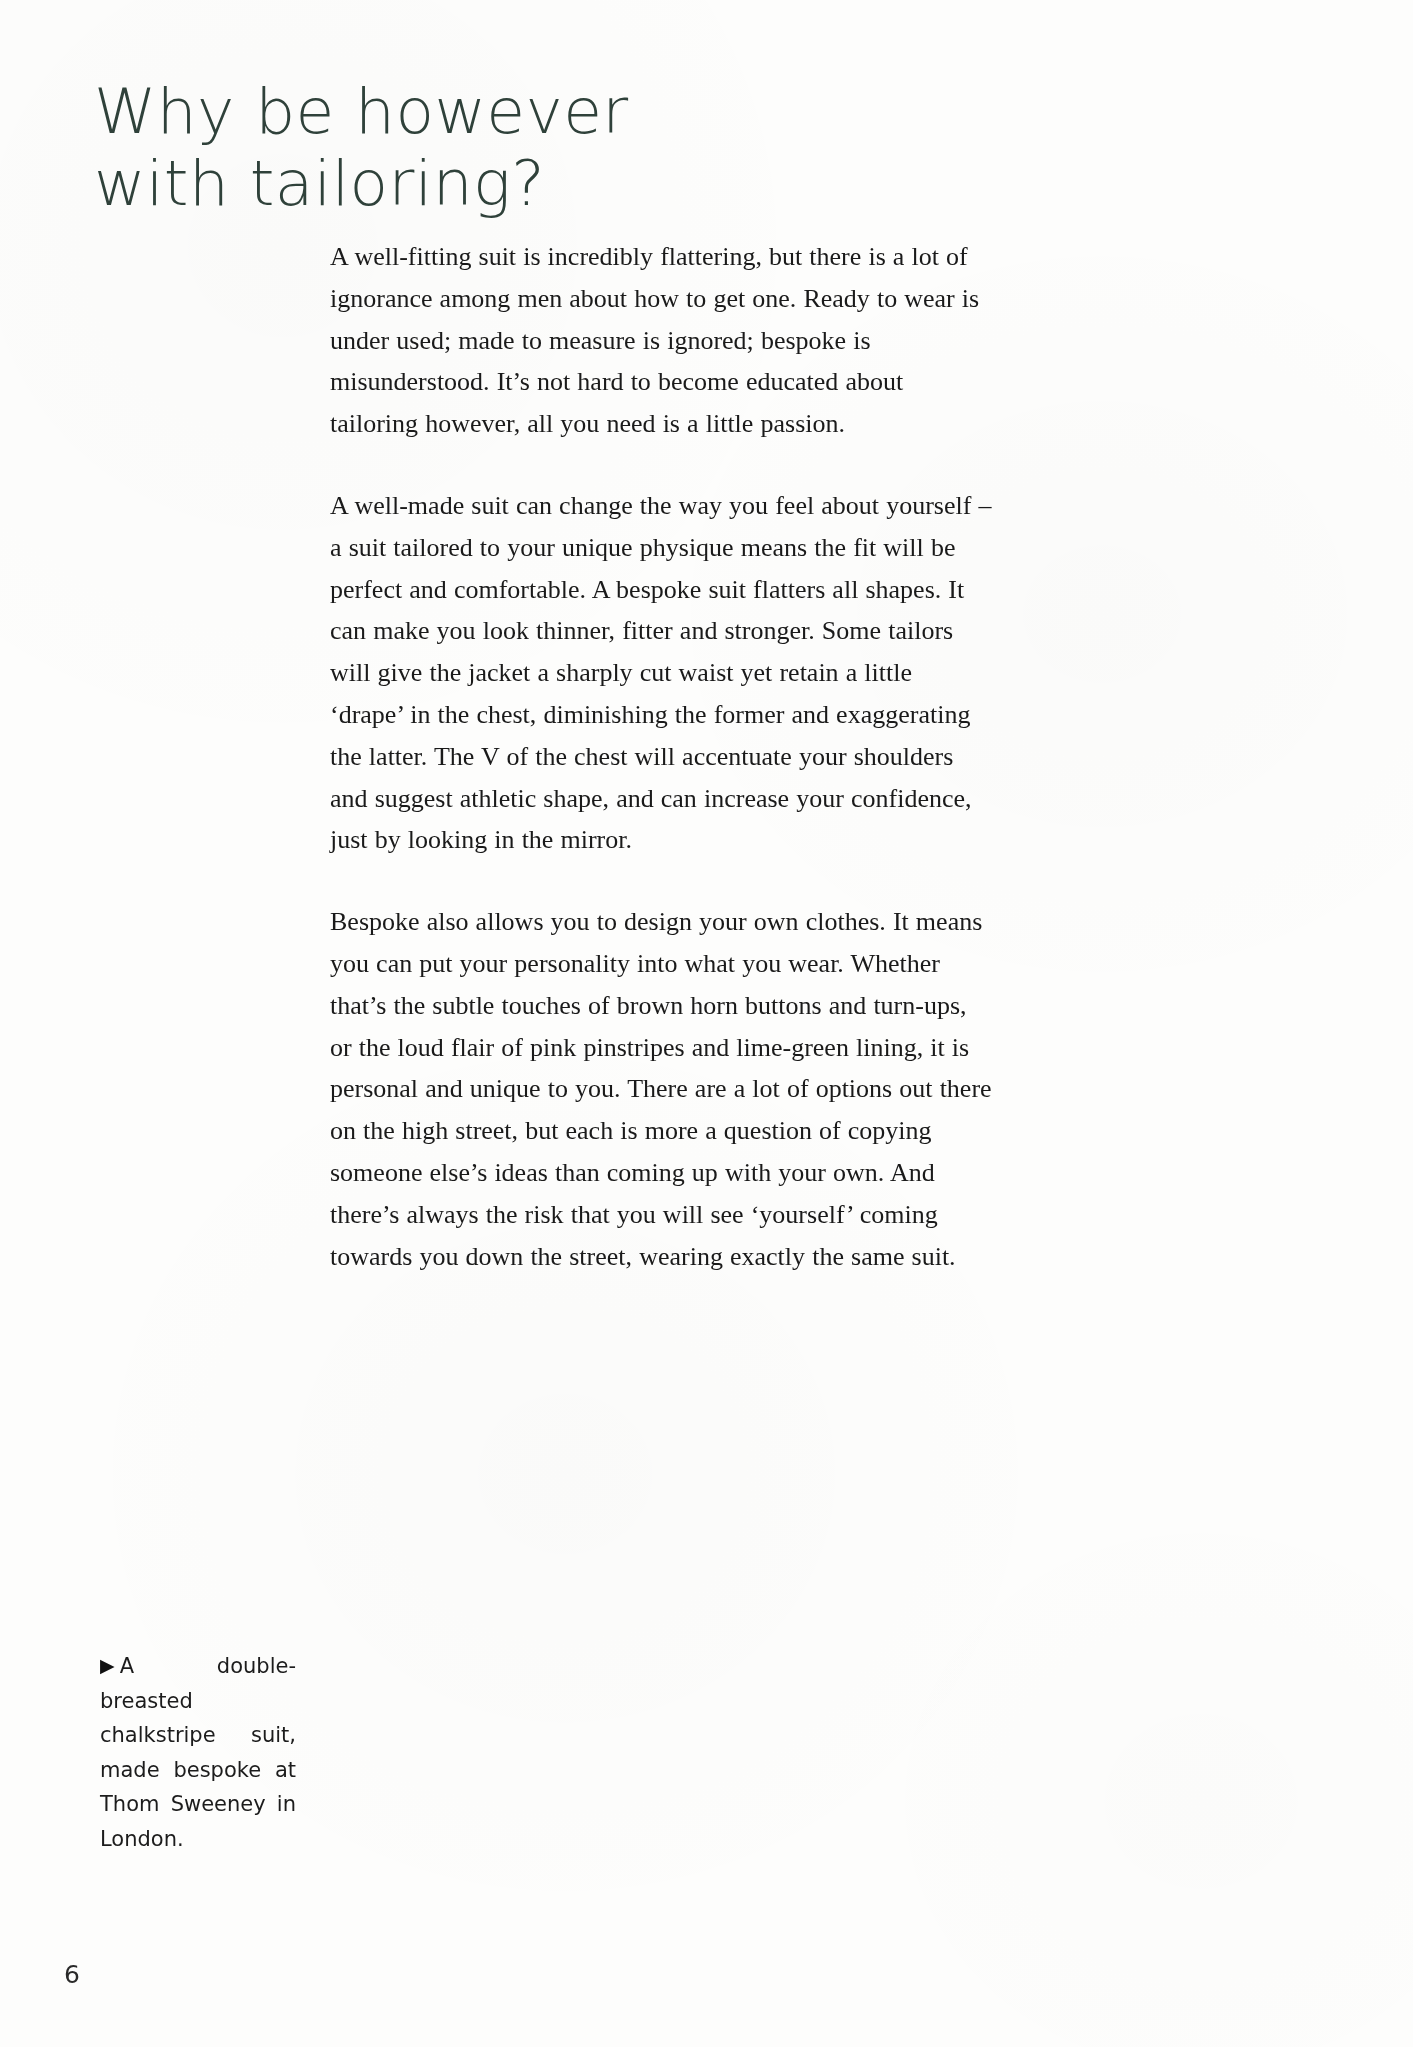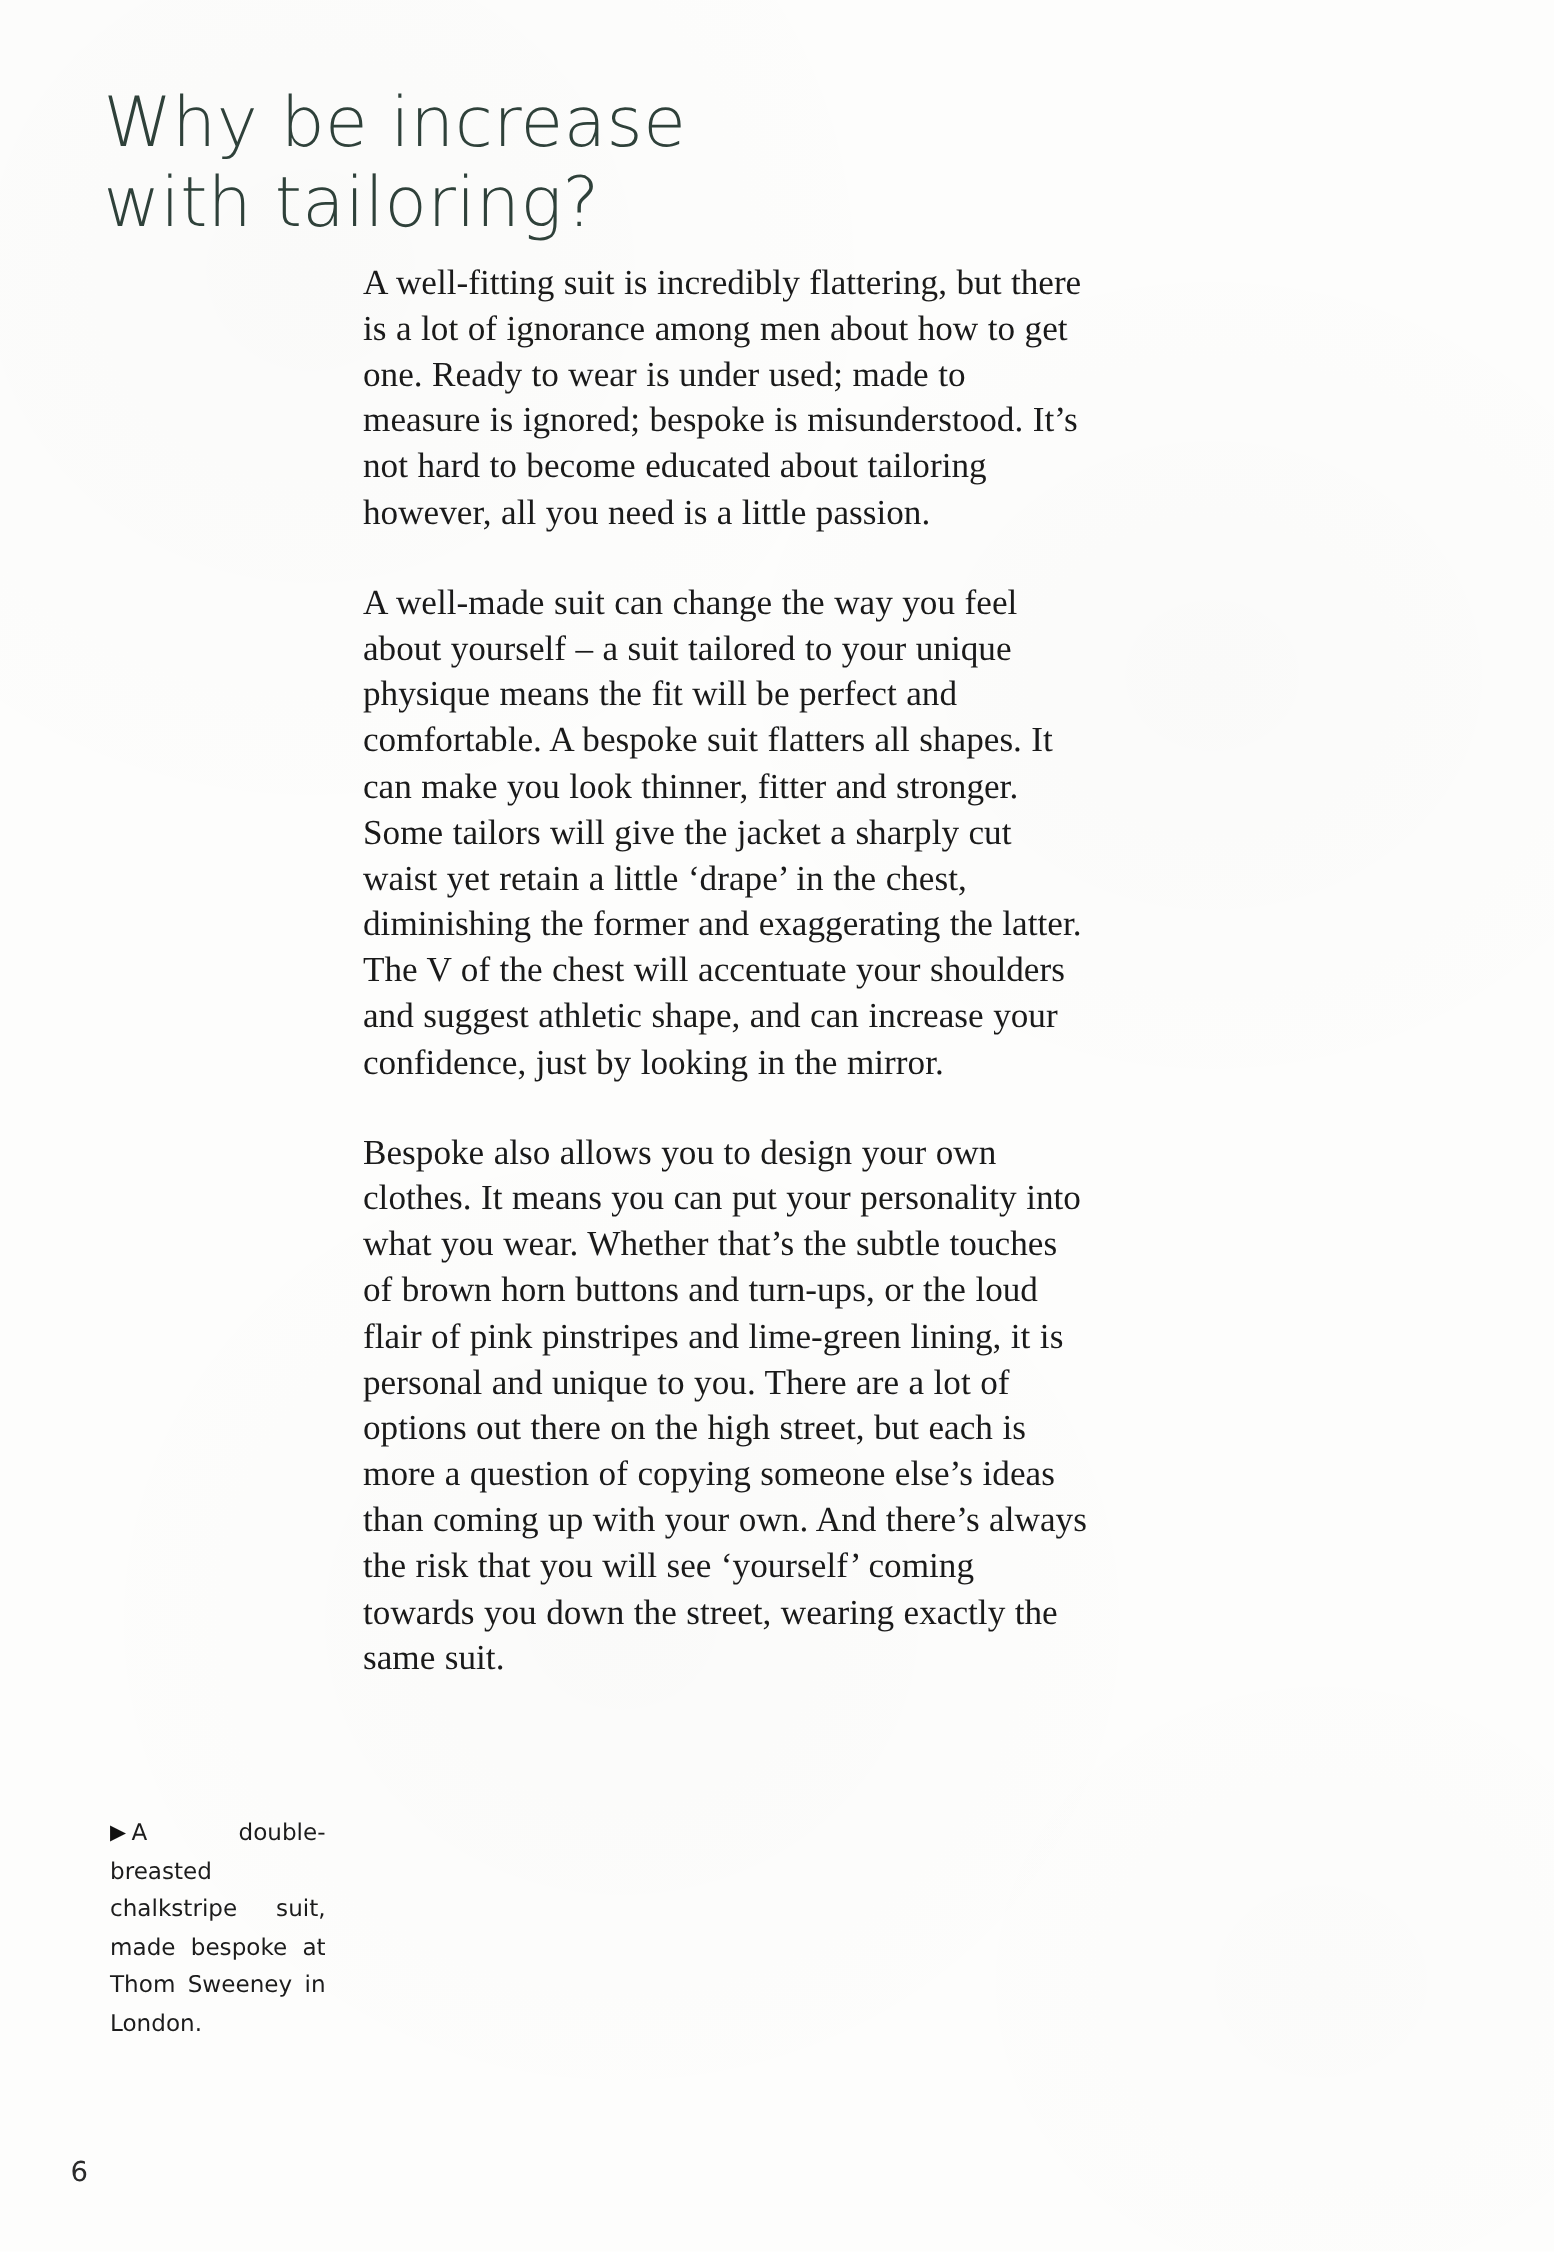--- a/index.html
+++ b/index.html
@@ -44,21 +44,21 @@
   .body-column {
     position: absolute;
     left: 330px;
     top: 236px;
     width: 662px;
   }
 
   .body-paragraph {
     margin: 0 0 40px 0;
     font-family: "Liberation Serif", "DejaVu Serif", serif;
-    font-size: 32px;
+    font-size: 26px;
     line-height: 41.8px;
     color: #1a1a1a;
     text-align: left;
     word-spacing: 0.6px;
   }
 
   .body-paragraph:last-child {
     margin-bottom: 0;
   }
 
@@ -94,21 +94,21 @@
     font-size: 25px;
     line-height: 1;
     color: #2a2a2a;
   }
 </style>
 </head>
 <body>
 
 <div class="page">
 
-  <h1 class="title">Why be increase
+  <h1 class="title">Why be however
 with tailoring?</h1>
 
   <div class="body-column">
 
     <p class="body-paragraph">A well-fitting suit is incredibly flattering, but there is a lot of ignorance among men about how to get one. Ready to wear is under used; made to measure is ignored; bespoke is misunderstood. It’s not hard to become educated about tailoring however, all you need is a little passion.</p>
 
     <p class="body-paragraph">A well-made suit can change the way you feel about yourself – a suit tailored to your unique physique means the fit will be perfect and comfortable. A bespoke suit flatters all shapes. It can make you look thinner, fitter and stronger. Some tailors will give the jacket a sharply cut waist yet retain a little ‘drape’ in the chest, diminishing the former and exaggerating the latter. The V of the chest will accentuate your shoulders and suggest athletic shape, and can increase your confidence, just by looking in the mirror.</p>
 
     <p class="body-paragraph">Bespoke also allows you to design your own clothes. It means you can put your personality into what you wear. Whether that’s the subtle touches of brown horn buttons and turn-ups, or the loud flair of pink pinstripes and lime-green lining, it is personal and unique to you. There are a lot of options out there on the high street, but each is more a question of copying someone else’s ideas than coming up with your own. And there’s always the risk that you will see ‘yourself’ coming towards you down the street, wearing exactly the same suit.</p>
 

